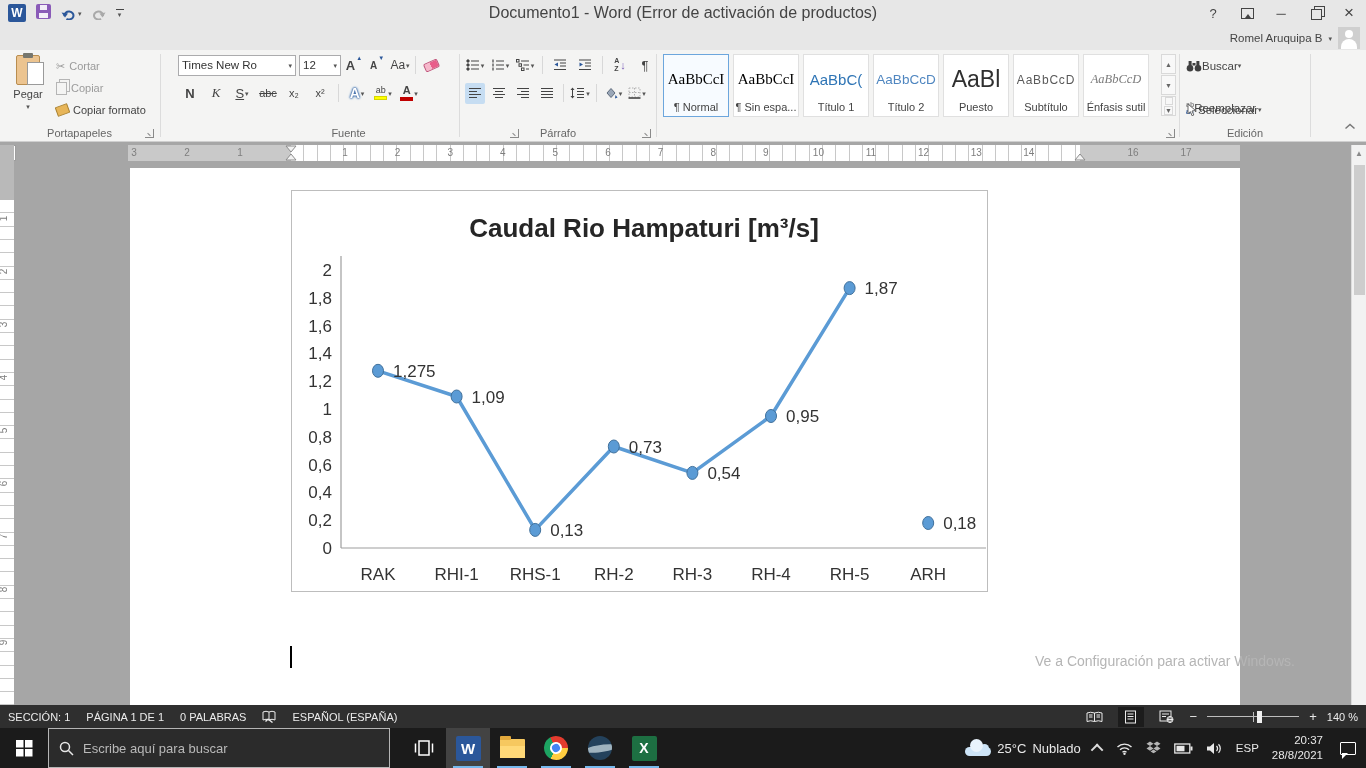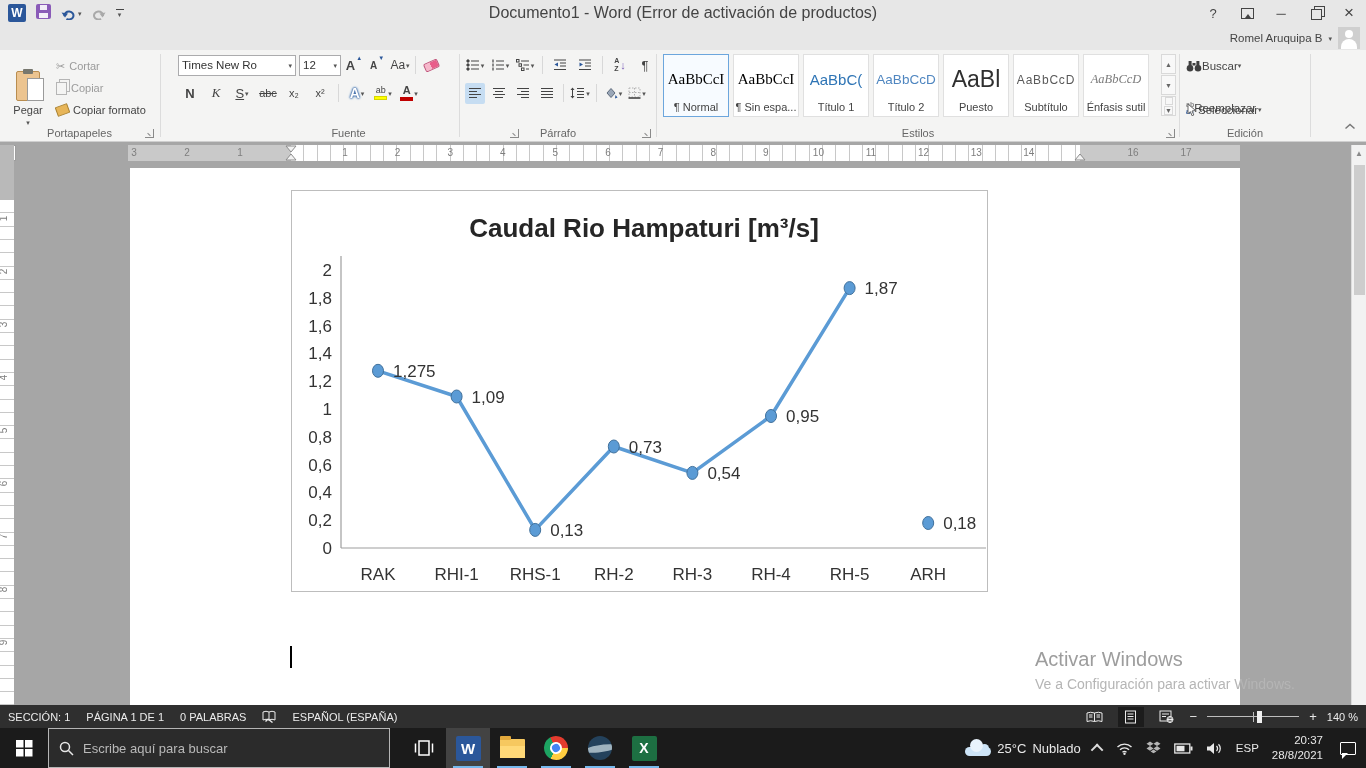--- a/index.html
+++ b/index.html
@@ -208,21 +208,21 @@
     <div class="userarea">
       <span>Romel Aruquipa B</span>
       <span class="dd">▾</span>
       <span class="avatar"></span>
     </div>
   </div>
 
   <div class="ribbon">
 
     <div class="rgroup" style="left:0;width:159px;">
-      <div class="bigbtn" style="left:4px;top:16px;">
+      <div class="bigbtn" style="left:4px;top:0;">
         <span class="clipboard"></span>
         <span class="blabel">Pegar</span>
         <span class="dd">▾</span>
       </div>
       <div class="smallrow" style="left:56px;top:6px;">
         <span>✂</span>
         <span>Cortar</span>
       </div>
       <div class="smallrow" style="left:56px;top:28px;">
         <span style="width:11px;height:13px;border:1px solid #b5b5b5;box-shadow:3px -3px 0 -1px #f4f4f3,3px -3px 0 0 #b5b5b5;"></span>
@@ -500,21 +500,20 @@
           </div>
         </div>
       <div class="galscroll">
         <span>▲</span>
         <span>▼</span>
         <span>
             <span class="gal-more-bar"></span>
             <span>▼</span>
           </span>
       </div>
-      <div class="glabel">Estilos</div>
       <div class="launcher" style="right:3px;"></div>
     </div>
     <div class="gdiv" style="left:1179px;"></div>
 
     <div class="rgroup" style="left:1182px;width:126px;">
       <div class="edrow" style="left:4px;top:6px;">
         <svg width="16" height="12">
             <g fill="#3f3f3f">
               <rect x="2.6" y="1" width="3" height="5"></rect>
               <rect x="10.4" y="1" width="3" height="5"></rect>
@@ -637,21 +636,20 @@
           <text x="400.4" y="389" class="xt" text-anchor="middle">RH-3</text>
           <text x="479.0" y="389" class="xt" text-anchor="middle">RH-4</text>
           <text x="557.6" y="389" class="xt" text-anchor="middle">RH-5</text>
           <text x="636.2" y="389" class="xt" text-anchor="middle">ARH</text>
         </svg>
     </div>
     <div class="caret"></div>
   </div>
 
   <div class="watermark">
-    <div class="w1">Activar Windows</div>
     <div class="w2">Ve a Configuración para activar Windows.</div>
   </div>
 
   <div class="vscroll">
     <span class="up">▲</span>
     <span class="thumb"></span>
   </div>
 
   <div class="statusbar">
     <span>SECCIÓN: 1</span>

